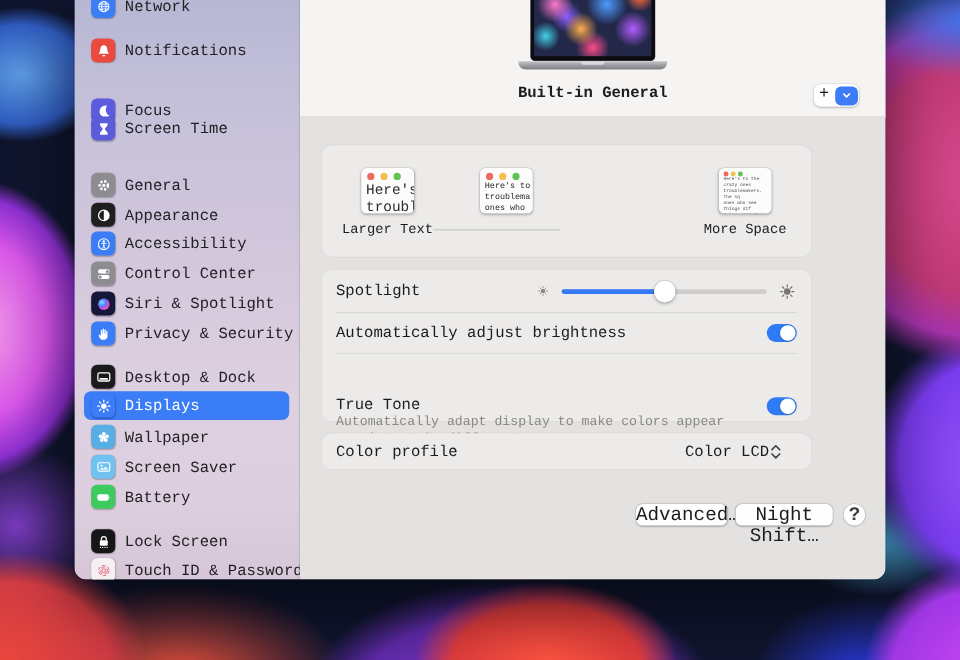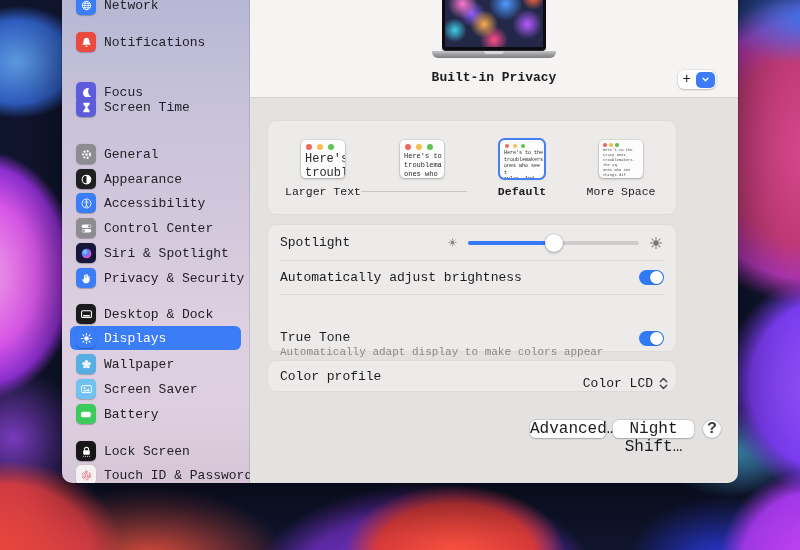--- a/index.html
+++ b/index.html
@@ -128,21 +128,21 @@
 
   .toggle { position:absolute; right:0; width:25px; height:15px; border-radius:8px; background:#cbc9c7; cursor:pointer; }
   .toggle.on { background:#2f7bf6; }
   .toggle .knob { position:absolute; top:1px; left:1px; width:13px; height:13px; border-radius:50%; background:#fff;
     box-shadow:0 .5px 1.5px rgba(0,0,0,.3); }
   .toggle.on .knob { left:auto; right:1px; }
   #row-auto .toggle { top:9px; } #row-truetone .toggle { top:8px; }
 
   
   #card-color-profile .opt-label { position:absolute; left:12px; top:8px; }
-  .profile-value { position:absolute; right:7px; top:0; height:30px; display:flex; align-items:flex-end; gap:5px; }
+  .profile-value { position:absolute; right:24px; top:0; height:30px; display:flex; align-items:center; }
   .profile-value span { font-size:13px; color:#1c1b1e; }
   .profile-value svg { width:11px; height:15px; }
 
   
   .footer-btn { position:absolute; top:321px; height:18px; background:#fefefe; border-radius:5.5px;
     font-size:16px; color:#1c1b1e; line-height:18px; text-align:center; cursor:pointer;
     box-shadow:0 0 0 .5px rgba(0,0,0,.12), 0 .5px 1.5px rgba(0,0,0,.22); }
   #btn-advanced { right:132px; width:76px; }
   #btn-nightshift { right:44px; width:81px; }
   #btn-help { right:17px; width:18px; height:18px; border-radius:50%; font-weight:700; color:#3c3c3e; }
@@ -356,21 +356,21 @@
 
   <section class="main">
 
     <div class="main-header">
       <div class="laptop">
         <div class="screen">
             <div class="screen-wall"></div>
           </div>
         <div class="base"></div>
       </div>
-      <div class="display-name">Built-in Privacy</div>
+      <div class="display-name">Built-in General</div>
       <div class="add-control">
         <span class="add-plus">+</span>
         <span class="add-chevron">
             <svg viewBox="0 0 14 14">
               <path d="M4 5.5l3 3 3-3" stroke="#fff" stroke-width="1.8" fill="none" stroke-linecap="round" stroke-linejoin="round"></path>
             </svg>
           </span>
       </div>
     </div>
 
@@ -394,34 +394,20 @@
             <div class="dots">
                 <i class="r"></i>
                 <i class="y"></i>
                 <i class="g"></i>
               </div>
             <div class="thumb-text">Here's to t
 troublema
 ones who</div>
           </div>
           <div class="preset-label"></div>
-        </div>
-        <div class="preset p3" style="left:210px">
-          <div class="thumb selected">
-            <div class="dots">
-                <i class="r"></i>
-                <i class="y"></i>
-                <i class="g"></i>
-              </div>
-            <div class="thumb-text">Here's to the
-troublemakers
-ones who see t
-rules. And they</div>
-          </div>
-          <div class="preset-label selected">Default</div>
         </div>
         <div class="preset p4" style="left:309px">
           <div class="thumb">
             <div class="dots">
                 <i class="r"></i>
                 <i class="y"></i>
                 <i class="g"></i>
               </div>
             <div class="thumb-text">Here's to the crazy ones
 troublemakers. The sq

